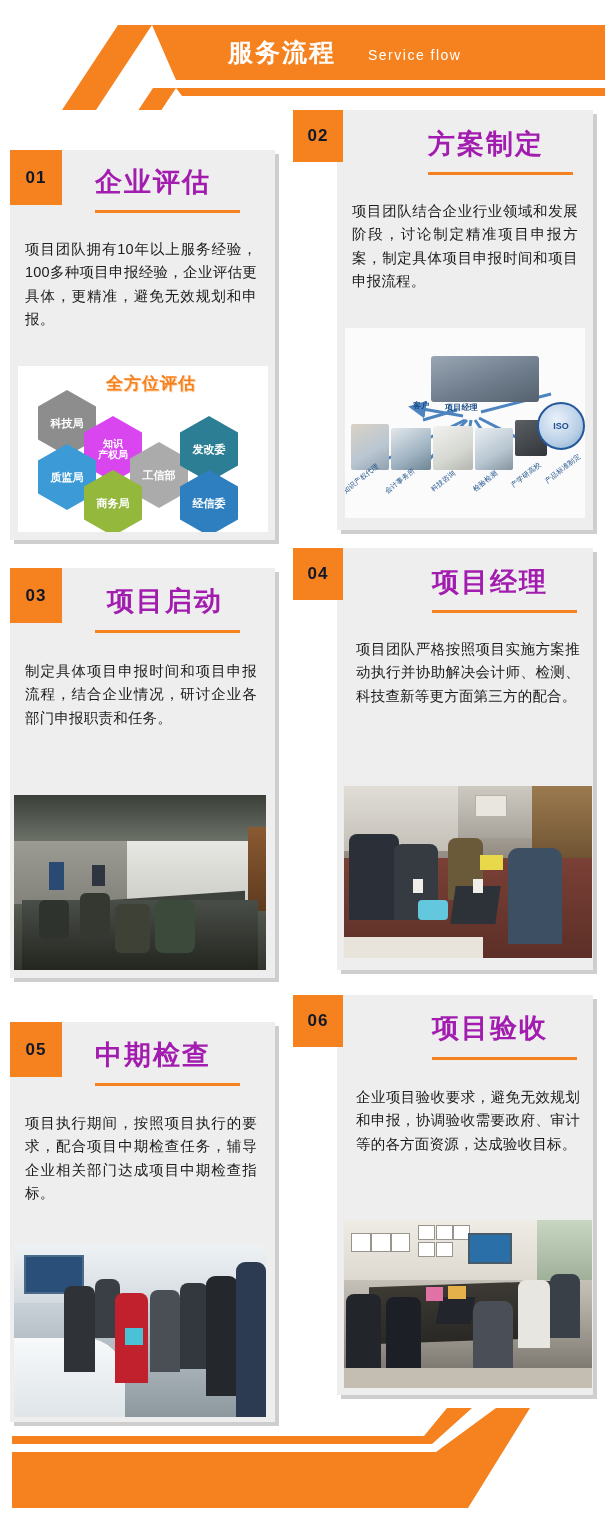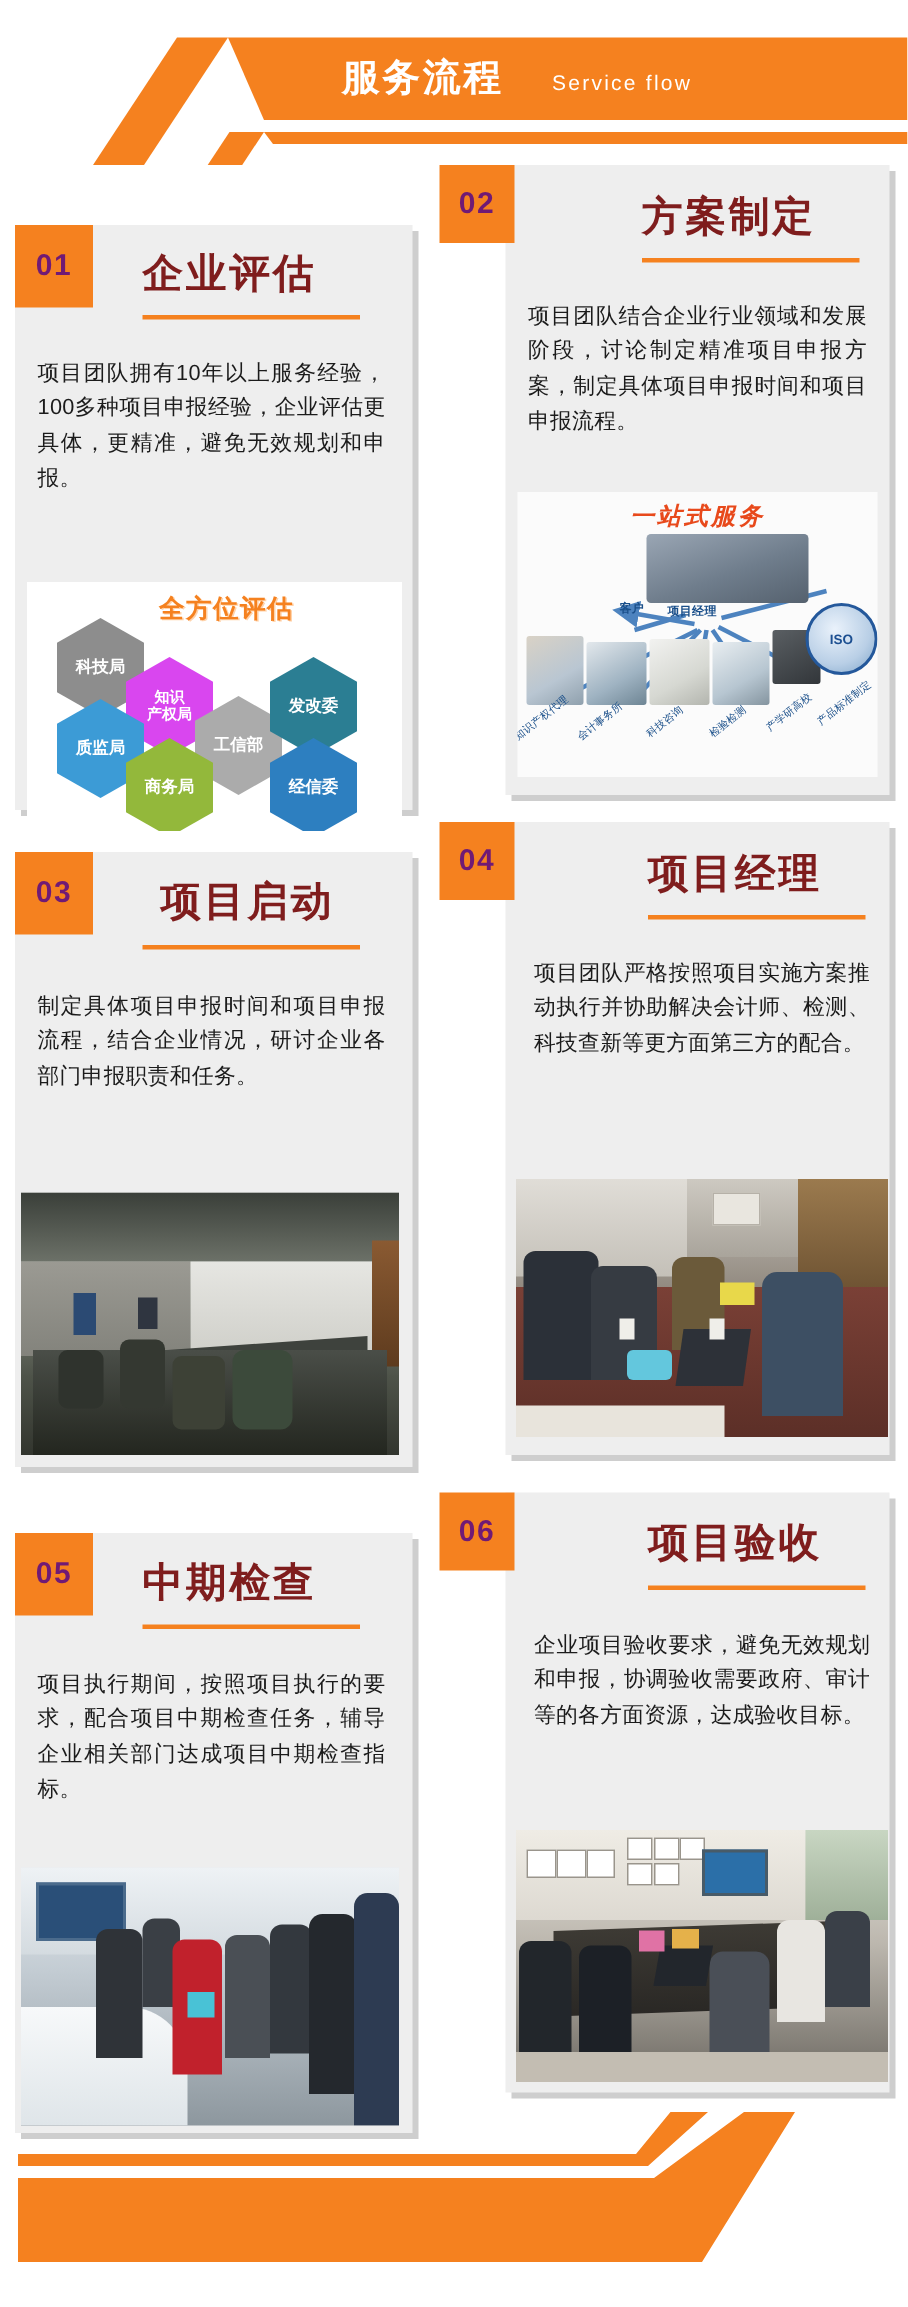--- a/index.html
+++ b/index.html
@@ -27,29 +27,29 @@
 
   
   .card{
     position:absolute;
     background:#eeeeee;
     box-shadow:4px 4px 0 0 rgba(165,165,165,0.55);
   }
   .badge{
     position:absolute;
     background:#F5811F;
-    color:#701a75;
-    font-size:20px;font-weight:bold;
+    color:#0f172a;
+    font-size:17px;font-weight:bold;
     display:flex;align-items:center;justify-content:center;
     letter-spacing:1px;
     z-index:5;
   }
   .card-title{
     position:absolute;
-    color:#7f1d1d;
+    color:#a21caf;
     font-size:27px;
     font-weight:bold;
     letter-spacing:2px;
     white-space:nowrap;
   }
   .title-rule{
     position:absolute;
     height:3px;background:#F5811F;
   }
   .card-body{
@@ -130,39 +130,38 @@
     <div class="header-title">服务流程</div>
     <div class="header-sub">Service flow</div>
   </div>
 
   <div class="card" style="left:10px;top:150px;width:265px;height:390px;"></div>
   <div class="badge" style="left:10px;top:150px;width:52px;height:55px;">01</div>
   <div class="card-title" style="left:95px;top:164px;">企业评估</div>
   <div class="title-rule" style="left:95px;top:210px;width:145px;"></div>
   <div class="card-body" style="left:25px;top:238px;width:232px;">项目团队拥有10年以上服务经验，100多种项目申报经验，企业评估更具体，更精准，避免无效规划和申报。</div>
 
-  <div class="hexwrap" style="left:18px;top:366px;width:250px;height:166px;margin-top:22px;">
+  <div class="hexwrap" style="left:18px;top:366px;width:250px;height:166px;">
     <div class="hex-title" style="left:88px;top:6px;">全方位评估</div>
     <div class="hex" style="left:20px;top:24px;background:#8d8d8d;">科技局</div>
     <div class="hex" style="left:66px;top:50px;background:#d946ef;font-size:10px;">知识<br>产权局</div>
     <div class="hex" style="left:20px;top:78px;background:#3C9BD6;">质监局</div>
     <div class="hex" style="left:112px;top:76px;background:#ABABAB;">工信部</div>
     <div class="hex" style="left:66px;top:104px;background:#93B83B;">商务局</div>
     <div class="hex" style="left:162px;top:50px;background:#2B7E93;">发改委</div>
     <div class="hex" style="left:162px;top:104px;background:#2D7FC0;">经信委</div>
   </div>
 
   <div class="card" style="left:337px;top:110px;width:256px;height:420px;"></div>
   <div class="badge" style="left:293px;top:110px;width:50px;height:52px;">02</div>
   <div class="card-title" style="left:428px;top:126px;">方案制定</div>
   <div class="title-rule" style="left:428px;top:172px;width:145px;"></div>
   <div class="card-body" style="left:352px;top:200px;width:226px;">项目团队结合企业行业领域和发展阶段，讨论制定精准项目申报方案，制定具体项目申报时间和项目申报流程。</div>
 
   <div class="osswrap" style="left:345px;top:328px;width:240px;height:190px;">
-    <div class="oss-title">一站式服务</div>
     <svg width="240" height="190" viewBox="0 0 240 190" style="position:absolute;left:0;top:0;">
       <g stroke="#2f6fb5" stroke-width="3" fill="none" opacity="0.85">
         <path d="M118,88 L72,80" marker-end="url(#ah)"></path>
         <path d="M120,92 L40,132"></path>
         <path d="M122,92 L78,138"></path>
         <path d="M126,92 L118,140"></path>
         <path d="M130,92 L160,136"></path>
         <path d="M134,90 L196,122"></path>
         <path d="M136,84 L206,66"></path>
         <path d="M78,92 L112,82"></path>

